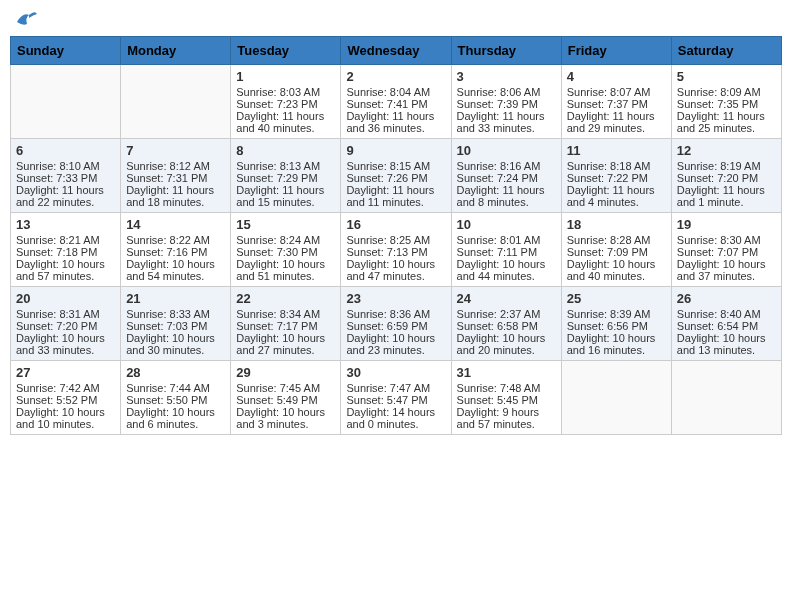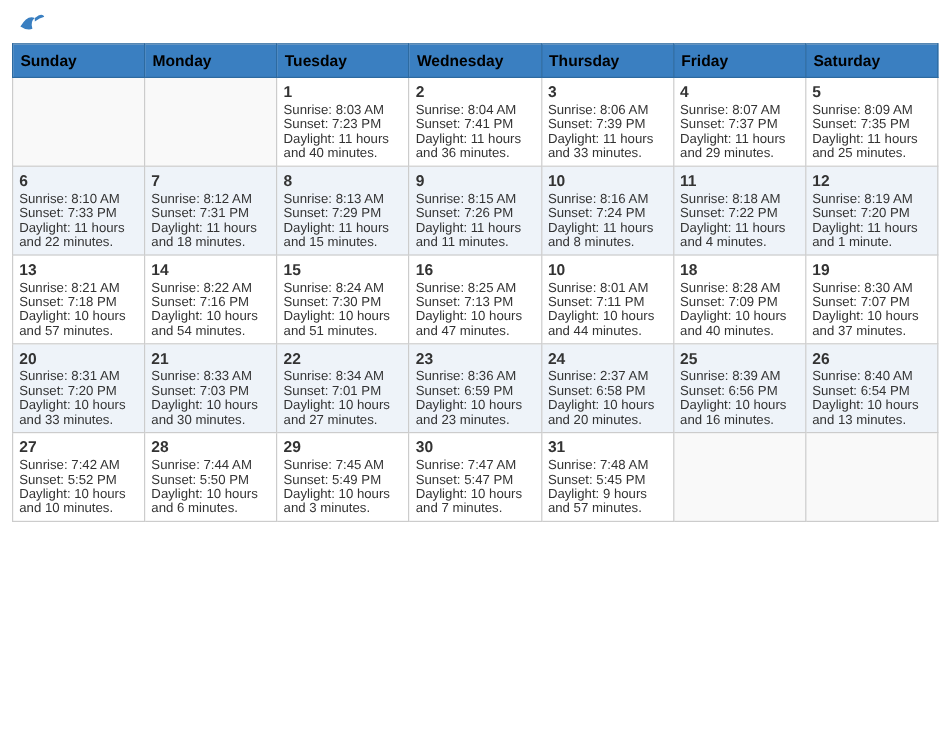--- a/index.html
+++ b/index.html
@@ -239,21 +239,21 @@
         </td>
         <td>
           <span class="day-num">21</span>
           <div>Sunrise: 8:33 AM</div>
           <div>Sunset: 7:03 PM</div>
           <div>Daylight: 10 hours and 30 minutes.</div>
         </td>
         <td>
           <span class="day-num">22</span>
           <div>Sunrise: 8:34 AM</div>
-          <div>Sunset: 7:01 PM</div>
+          <div>Sunset: 7:17 PM</div>
           <div>Daylight: 10 hours and 27 minutes.</div>
         </td>
         <td>
           <span class="day-num">23</span>
           <div>Sunrise: 8:36 AM</div>
           <div>Sunset: 6:59 PM</div>
           <div>Daylight: 10 hours and 23 minutes.</div>
         </td>
         <td>
           <span class="day-num">24</span>
@@ -290,21 +290,21 @@
         <td>
           <span class="day-num">29</span>
           <div>Sunrise: 7:45 AM</div>
           <div>Sunset: 5:49 PM</div>
           <div>Daylight: 10 hours and 3 minutes.</div>
         </td>
         <td>
           <span class="day-num">30</span>
           <div>Sunrise: 7:47 AM</div>
           <div>Sunset: 5:47 PM</div>
-          <div>Daylight: 10 hours and 7 minutes.</div>
+          <div>Daylight: 14 hours and 0 minutes.</div>
         </td>
         <td>
           <span class="day-num">31</span>
           <div>Sunrise: 7:48 AM</div>
           <div>Sunset: 5:45 PM</div>
           <div>Daylight: 9 hours and 57 minutes.</div>
         </td>
         <td class="empty"></td>
         <td class="empty"></td>
       </tr>

